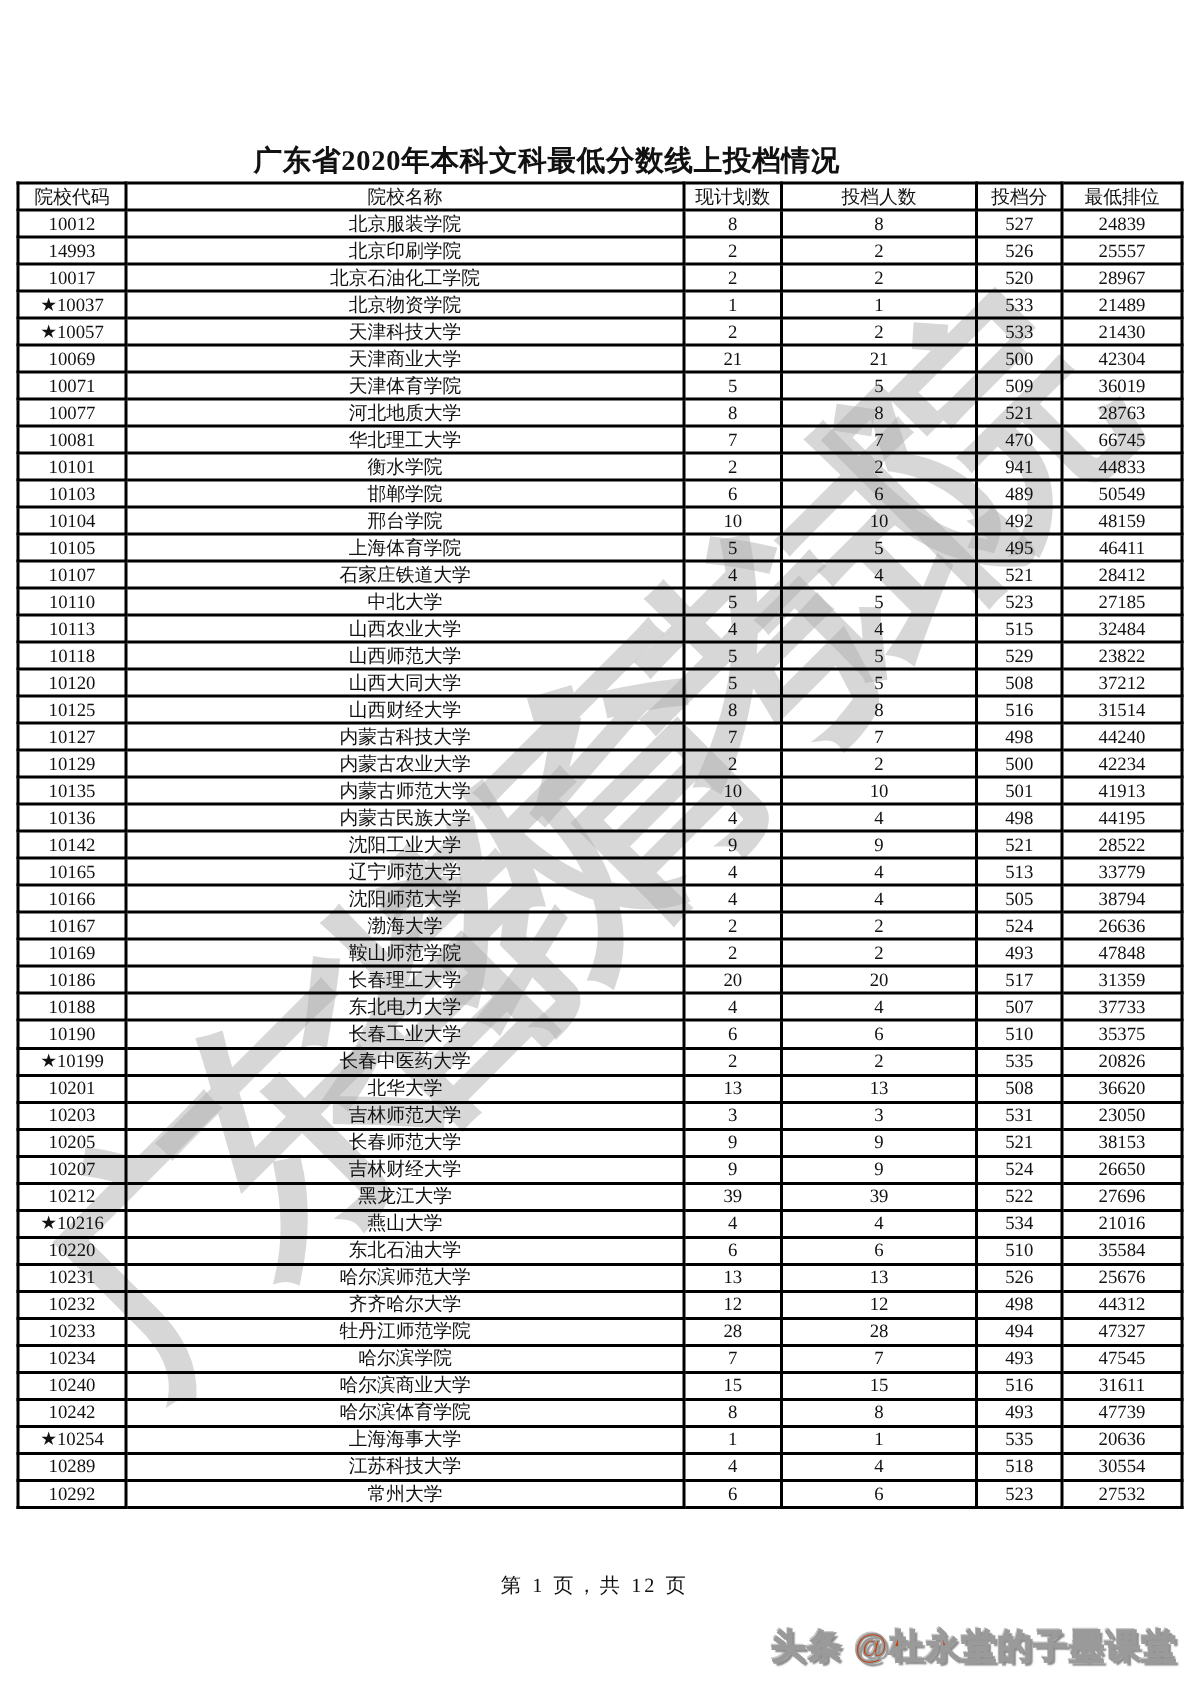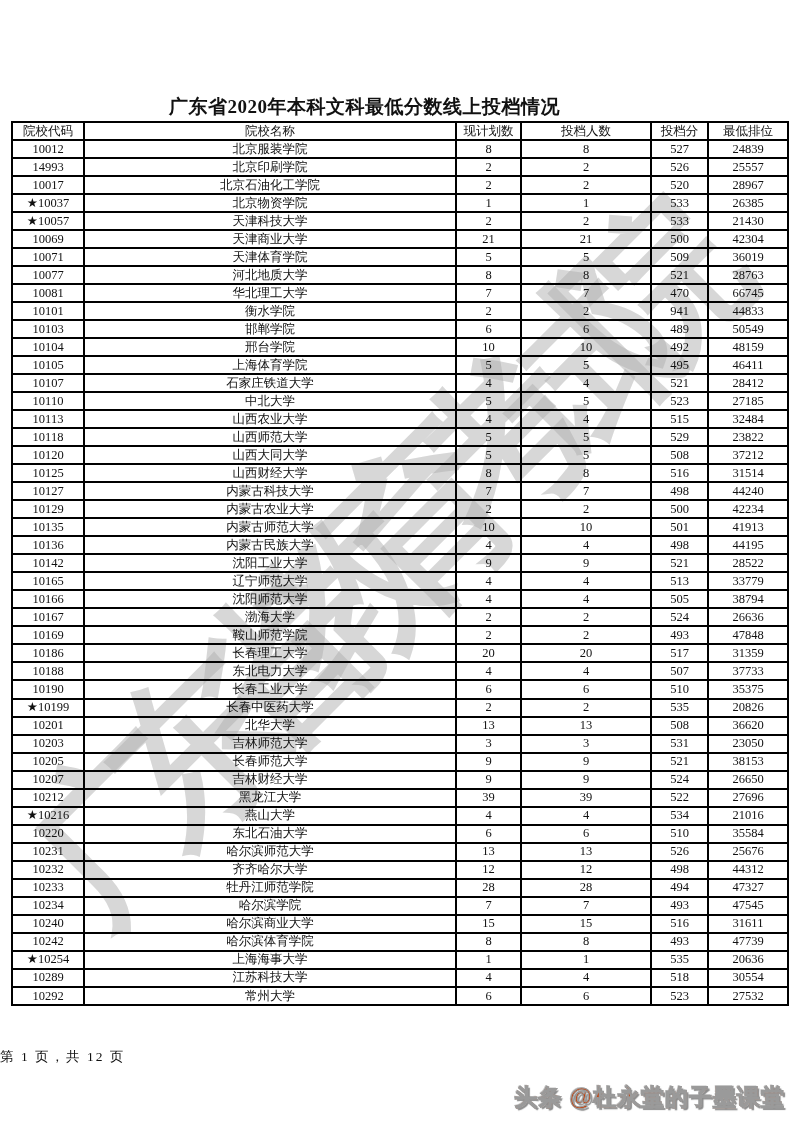--- a/index.html
+++ b/index.html
@@ -62,21 +62,21 @@
     color: rgba(175, 175, 175, 0.5);
     z-index: 0;
     pointer-events: none;
     padding-right: 62px;
   }
   .page-footer {
     position: absolute;
     top: 1048px;
     left: 0;
     width: 793px;
-    text-align: left;
+    text-align: center;
     font-size: 13.5px;
     letter-spacing: 2px;
     z-index: 2;
   }
   .credit-watermark {
     position: absolute;
     top: 1082px;
     right: 8px;
     font-size: 23px;
     font-weight: bold;
@@ -138,21 +138,21 @@
         <td>2</td>
         <td>520</td>
         <td>28967</td>
       </tr>
       <tr>
         <td>★10037</td>
         <td>北京物资学院</td>
         <td>1</td>
         <td>1</td>
         <td>533</td>
-        <td>26385</td>
+        <td>21489</td>
       </tr>
       <tr>
         <td>★10057</td>
         <td>天津科技大学</td>
         <td>2</td>
         <td>2</td>
         <td>533</td>
         <td>21430</td>
       </tr>
       <tr>

